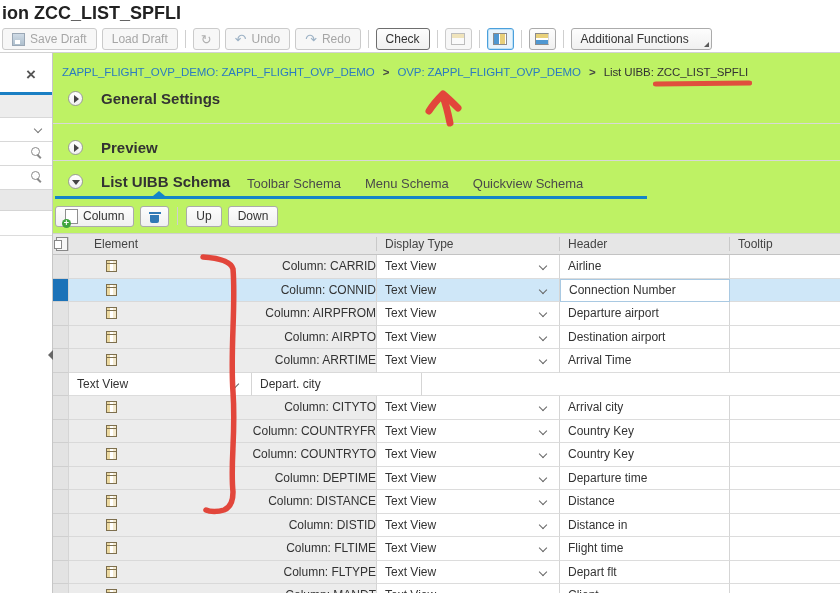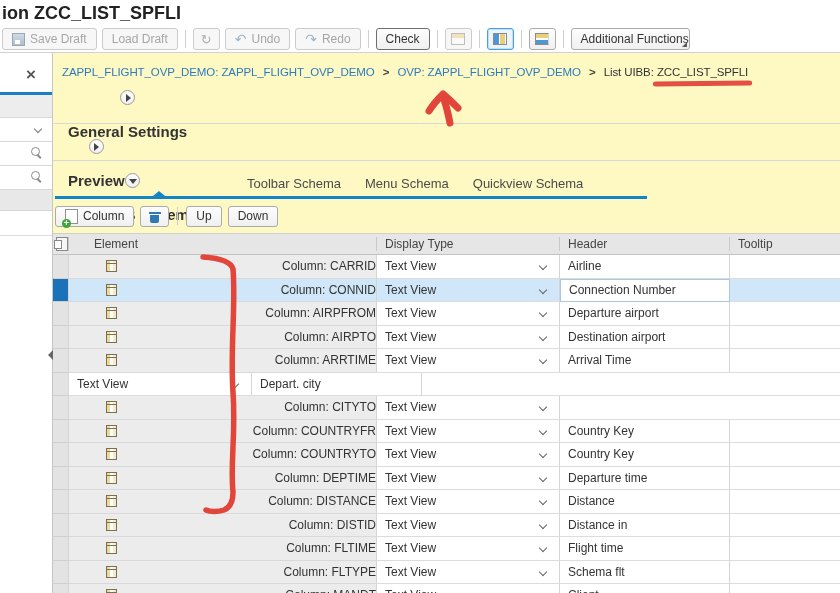--- a/index.html
+++ b/index.html
@@ -16,21 +16,21 @@
     height:22px;display:inline-flex;align-items:center;gap:5px;padding:0 9px;
     background:linear-gradient(#fdfdfd,#f0f0f0);border:1px solid #ababab;border-radius:3px;
     font-size:12px;color:#333;box-sizing:border-box;white-space:nowrap;cursor:pointer;
   }
   .btn.disabled{color:#a6a6a6;border-color:#cbcbcb;background:#f7f7f7;}
   .btn.strong{border-color:#6e6e6e;}
   .btn.iconbtn{width:27px;padding:0;justify-content:center;}
   .btn.selected{border:1px solid #4ba0dc;background:#e9f4fc;box-shadow:0 0 0 1px #bfe0f5 inset;}
   .btn .corner{position:absolute;right:2px;bottom:2px;width:0;height:0;
     border-left:5px solid transparent;border-bottom:5px solid #5a5a5a;}
-  .btn.af{position:relative;padding-right:0;}
+  .btn.af{position:relative;padding-right:22px;}
   .tb-sep{width:1px;height:18px;background:#cfcfcf;margin:0 2px;}
   
   .g-save{width:11px;height:11px;border:1px solid #9aa7b5;background:linear-gradient(#cfdbe6,#aebfcd);position:relative;}
   .g-save::after{content:"";position:absolute;left:2px;bottom:1px;width:5px;height:4px;background:#fff;}
   .g-refresh{font-size:13px;color:#b0b0b0;line-height:1;}
   .g-undo,.g-redo{font-size:14px;color:#9eb3c6;line-height:1;}
   .lay{width:14px;height:12px;border:1px solid #8b8b8b;box-sizing:border-box;}
   .lay.a{border-color:#bdbdbd;background:linear-gradient(#efe3bb 0 4px,#fafafa 4px);}
   .lay.b{background:linear-gradient(90deg,#4f97d1 0 5px,#fff 5px 6px,#e8d07a 6px 11px,#fff 11px);}
   .lay.c{background:linear-gradient(#e8d07a 0 4px,#fff 4px 6px,#4f97d1 6px);}
@@ -47,29 +47,29 @@
   .lp-band2{position:absolute;left:0;top:137px;width:100%;height:21px;background:#e8e8e8;border-bottom:1px solid #d5d5d5;box-sizing:border-box;}
   .lp-white{position:absolute;left:0;top:158px;width:100%;height:25px;background:#fff;border-bottom:1px solid #dcdcdc;box-sizing:border-box;}
   .chev{position:absolute;right:10px;top:8px;width:7px;height:7px;}
   .chev::before{content:"";position:absolute;left:0;top:0;width:5px;height:5px;border-right:1.5px solid #777;border-bottom:1.5px solid #777;transform:rotate(45deg);}
   .mag{position:absolute;right:9px;top:5px;width:12px;height:12px;}
   .mag::before{content:"";position:absolute;left:0;top:0;width:7px;height:7px;border:1.5px solid #8a8a8a;border-radius:50%;}
   .mag::after{content:"";position:absolute;left:7px;top:7px;width:5px;height:1.8px;background:#8a8a8a;transform:rotate(45deg);transform-origin:0 0;}
   .lp-collapse{position:absolute;right:-1px;top:297px;width:0;height:0;
     border-top:5px solid transparent;border-bottom:5px solid transparent;border-right:5px solid #666;cursor:pointer;}
   
-  .content{position:absolute;left:53px;top:53px;right:0;bottom:0;background:#fef9c3;}
+  .content{position:absolute;left:53px;top:53px;right:0;bottom:0;background:#bef264;}
   .breadcrumb{position:absolute;left:9px;top:13px;font-size:11.5px;white-space:nowrap;letter-spacing:-0.1px;}
   .breadcrumb .lnk{color:#2b7bc0;cursor:pointer;}
   .breadcrumb .sep{color:#444;font-weight:bold;margin:0 5px;}
   .breadcrumb .cur{color:#333;}
   .red-underline{position:relative;}
   .red-underline::after{content:"";position:absolute;left:-4px;right:-4px;bottom:-8px;height:5px;
     background:#e2463b;border-radius:3px/2px;transform:rotate(-0.6deg);opacity:.95;}
-  .sec-head{position:absolute;left:15px;display:flex;align-items:center;gap:18px;flex-direction:column;}
+  .sec-head{position:absolute;left:15px;display:flex;align-items:center;gap:18px;}
   .exp-btn{width:15px;height:15px;border:1px solid #9a9a9a;border-radius:50%;background:linear-gradient(#fff,#f0f0f0);
     display:inline-flex;align-items:center;justify-content:center;cursor:pointer;box-sizing:border-box;}
   .tri-r{width:0;height:0;border-top:4px solid transparent;border-bottom:4px solid transparent;border-left:5px solid #444;margin-left:1px;}
   .tri-d{width:0;height:0;border-left:4px solid transparent;border-right:4px solid transparent;border-top:5px solid #444;margin-top:1px;}
   .sec-title{font-size:15px;font-weight:bold;color:#333;white-space:nowrap;}
   .sec-div{position:absolute;left:0;width:100%;height:1px;background:#d8d8d8;}
   .tabs{position:absolute;left:194px;top:123px;display:flex;gap:24px;font-size:13px;color:#4a4a4a;}
   .tab{cursor:pointer;white-space:nowrap;}
   .tabline{position:absolute;left:2px;top:143px;width:592px;height:3px;background:#1484c8;}
   .tabnotch{position:absolute;left:100px;top:138px;width:0;height:0;
@@ -348,20 +348,23 @@
         <div class="t-row">
     <div class="c c-sel"></div>
     <div class="c c-el">
       <span class="grid-ico"></span>
       <span class="el-label">Column: CITYTO</span>
     </div>
     <div class="c c-dt">
       <span class="dt-label">Text View</span>
       <span class="dd-arrow"></span>
     </div>
+    <div class="c c-hd">
+      <span class="hd-label">Arrival city</span>
+    </div>
     <div class="c c-tt">
       <span class="tt-label"></span>
     </div>
   </div>
         <div class="t-row">
     <div class="c c-sel"></div>
     <div class="c c-el">
       <span class="grid-ico"></span>
       <span class="el-label">Column: COUNTRYFR</span>
     </div>
@@ -465,21 +468,21 @@
     <div class="c c-sel"></div>
     <div class="c c-el">
       <span class="grid-ico"></span>
       <span class="el-label">Column: FLTYPE</span>
     </div>
     <div class="c c-dt">
       <span class="dt-label">Text View</span>
       <span class="dd-arrow"></span>
     </div>
     <div class="c c-hd">
-      <span class="hd-label">Schema flt</span>
+      <span class="hd-label">Depart flt</span>
     </div>
     <div class="c c-tt">
       <span class="tt-label"></span>
     </div>
   </div>
         <div class="t-row">
     <div class="c c-sel"></div>
     <div class="c c-el">
       <span class="grid-ico"></span>
       <span class="el-label">Column: MANDT</span>

